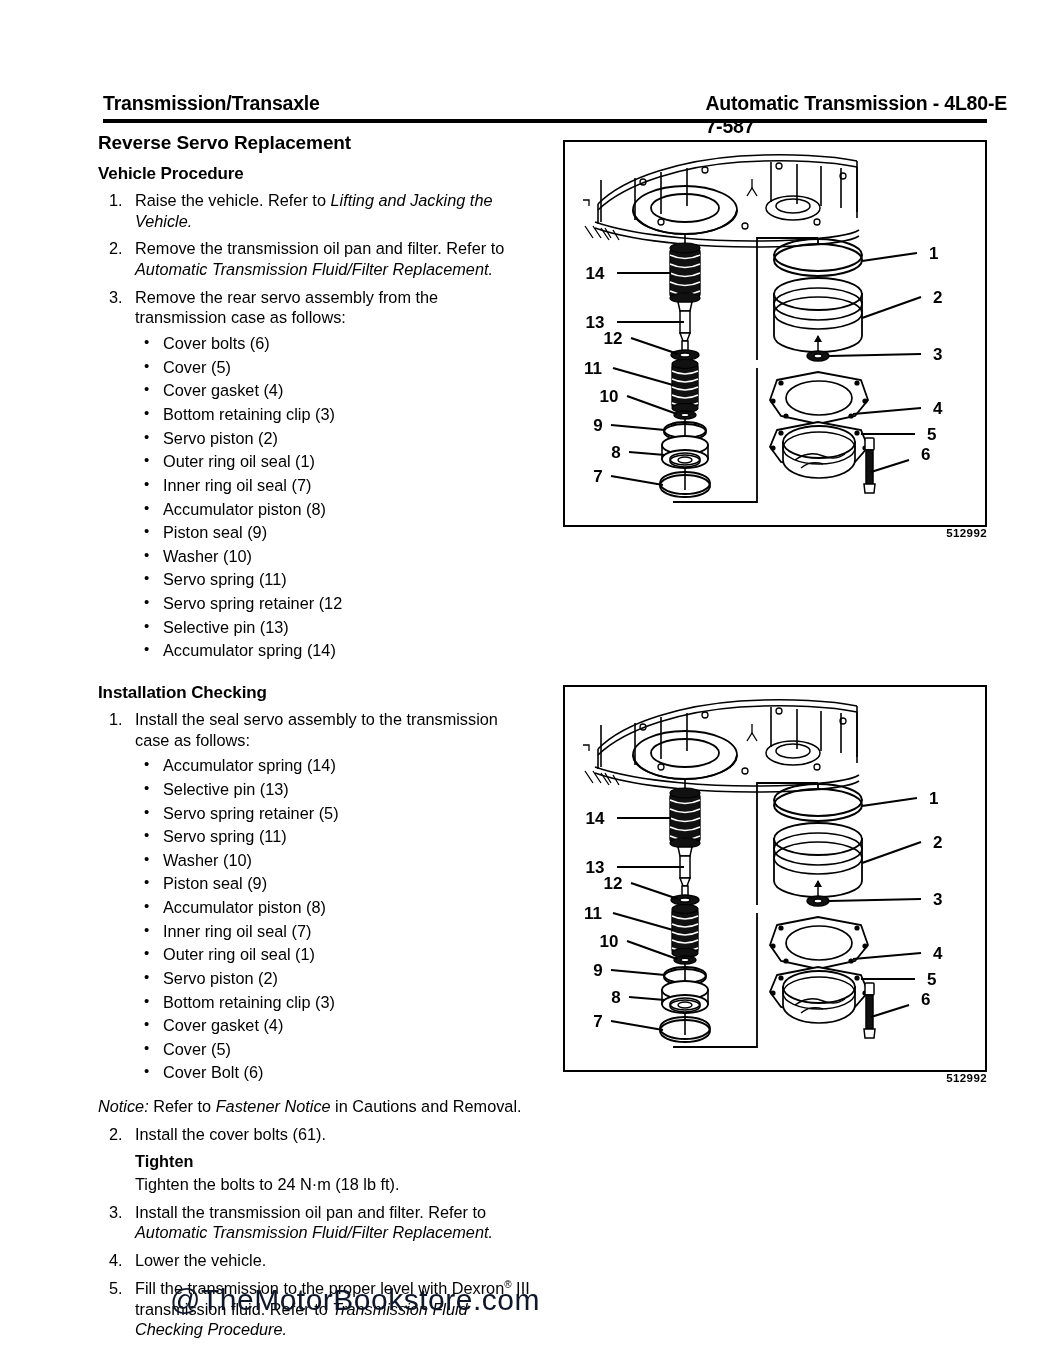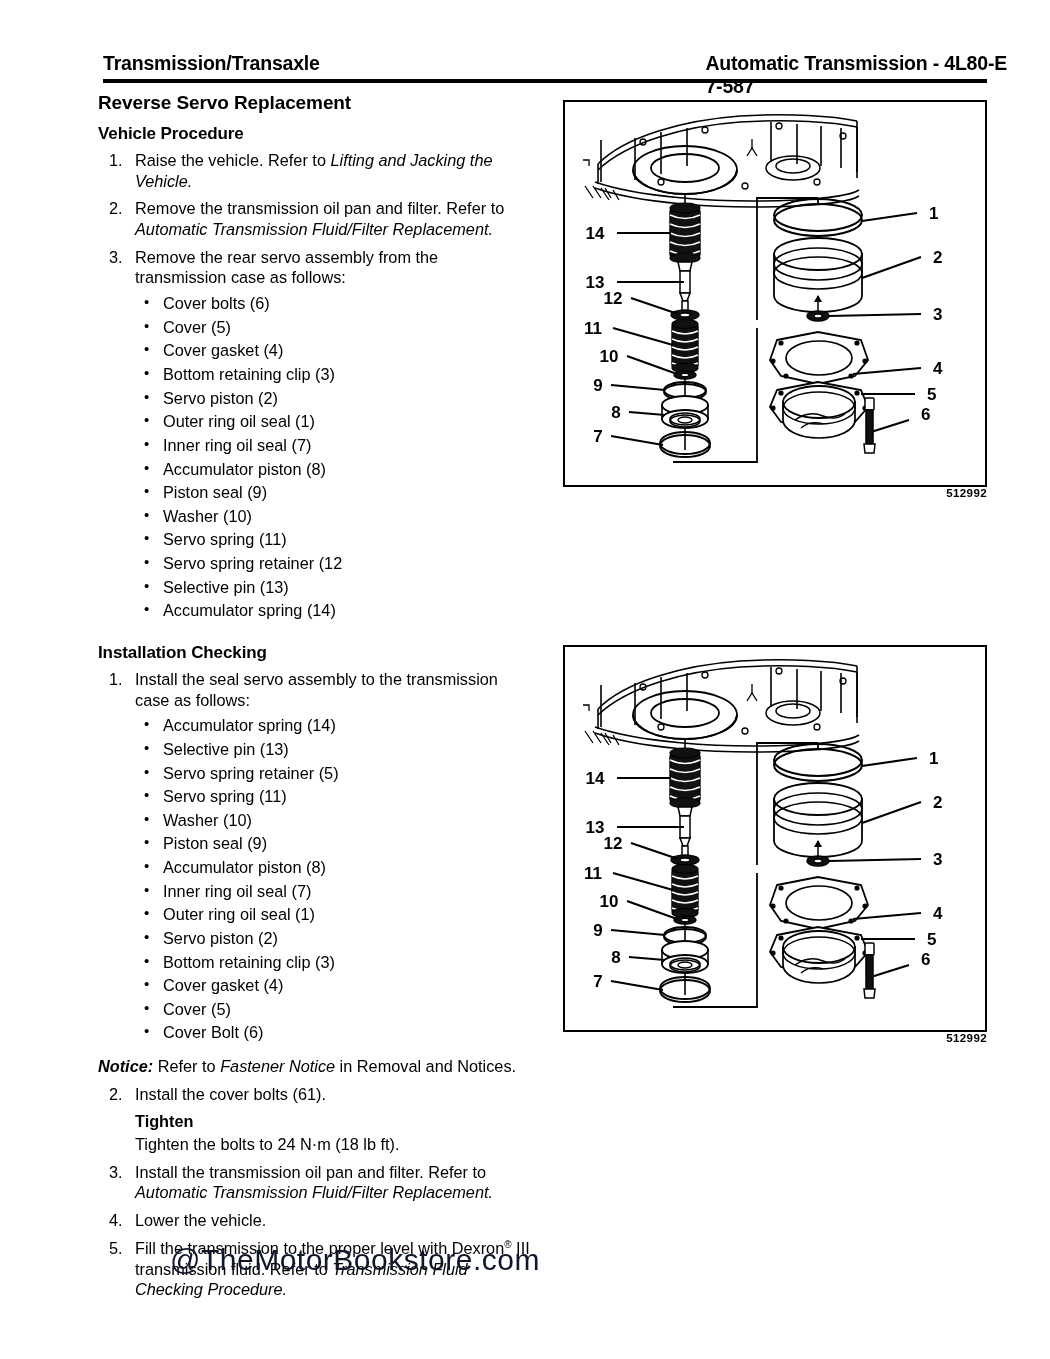--- a/index.html
+++ b/index.html
@@ -12,20 +12,21 @@
     width: 1050px;
     height: 1359px;
     font-family: "Liberation Sans", sans-serif;
     color: #000000;
     position: relative;
     overflow: hidden;
   }
   .page {
     position: absolute;
     inset: 0;
+    margin-top: 40px;
   }
 
   
   .runhead {
     position: absolute;
     left: 103px;
     top: 52px;
     width: 884px;
     display: flex;
     justify-content: space-between;
@@ -101,21 +102,21 @@
     padding-left: 28px;
   }
   ul.parts > li::before {
     content: "\2022";
     position: absolute;
     left: 9px;
     top: -1px;
     font-size: 15px;
   }
   .it { font-style: italic; }
-  .bi { font-style: italic; font-weight: bold; }
+  .bi { font-style: italic; font-weight: normal; }
 
   .notice {
     font-size: 16.3px;
     line-height: 1.27;
     margin: 11px 0 7px 0;
   }
   .tighten-h {
     font-weight: bold;
     font-size: 16.3px;
     margin: 7px 0 2px 0;
@@ -234,21 +235,21 @@
             <li>Outer ring oil seal (1)</li>
             <li>Servo piston (2)</li>
             <li>Bottom retaining clip (3)</li>
             <li>Cover gasket (4)</li>
             <li>Cover (5)</li>
             <li>Cover Bolt (6)</li>
           </ul>
       </li>
     </ol>
 
-    <p class="notice"><span class="bi">Notice:</span><span> Refer to </span><span class="it">Fastener Notice</span><span> in Removal and Notices.</span></p>
+    <p class="notice"><span class="bi">Notice:</span><span> Refer to </span><span class="it">Fastener Notice</span><span> in Cautions and Removal.</span></p>
 
     <ol class="steps">
       <li>
         <span class="num">2.</span>
         <span>Install the cover bolts (61).</span>
         <div class="tighten-h">Tighten</div>
         <div class="tighten-b">Tighten the bolts to 24 N·m (18 lb ft).</div>
       </li>
       <li>
         <span class="num">3.</span>

